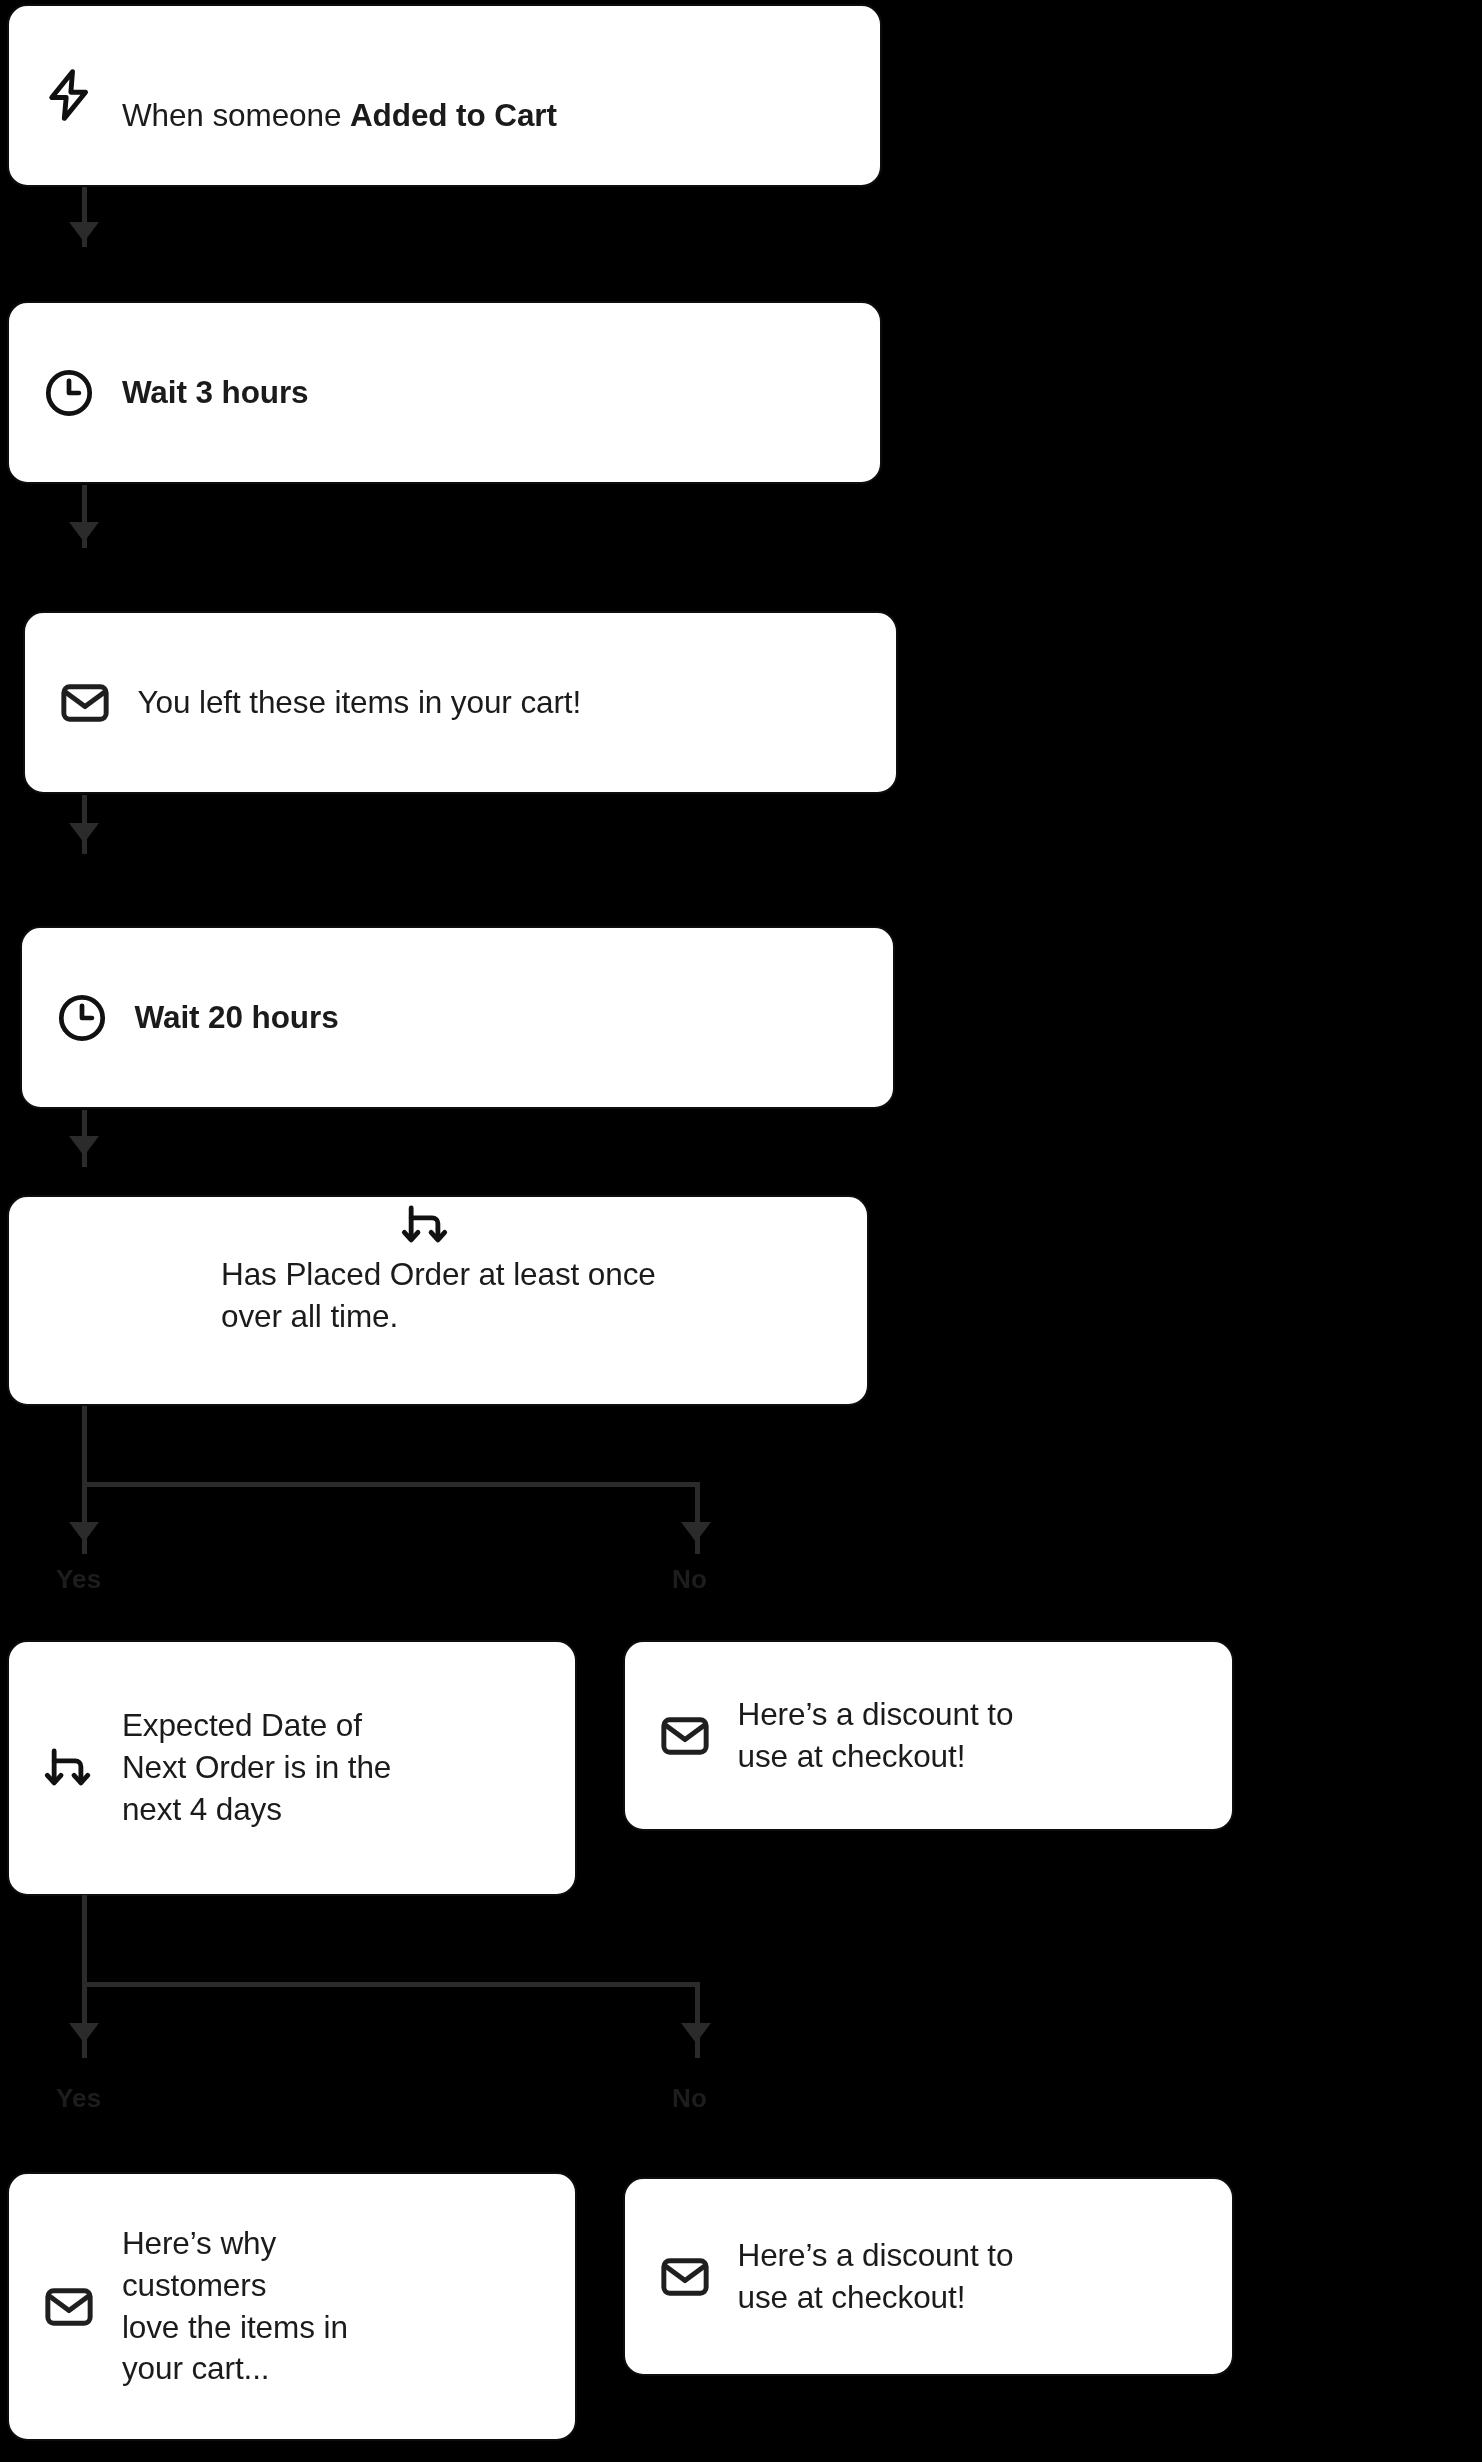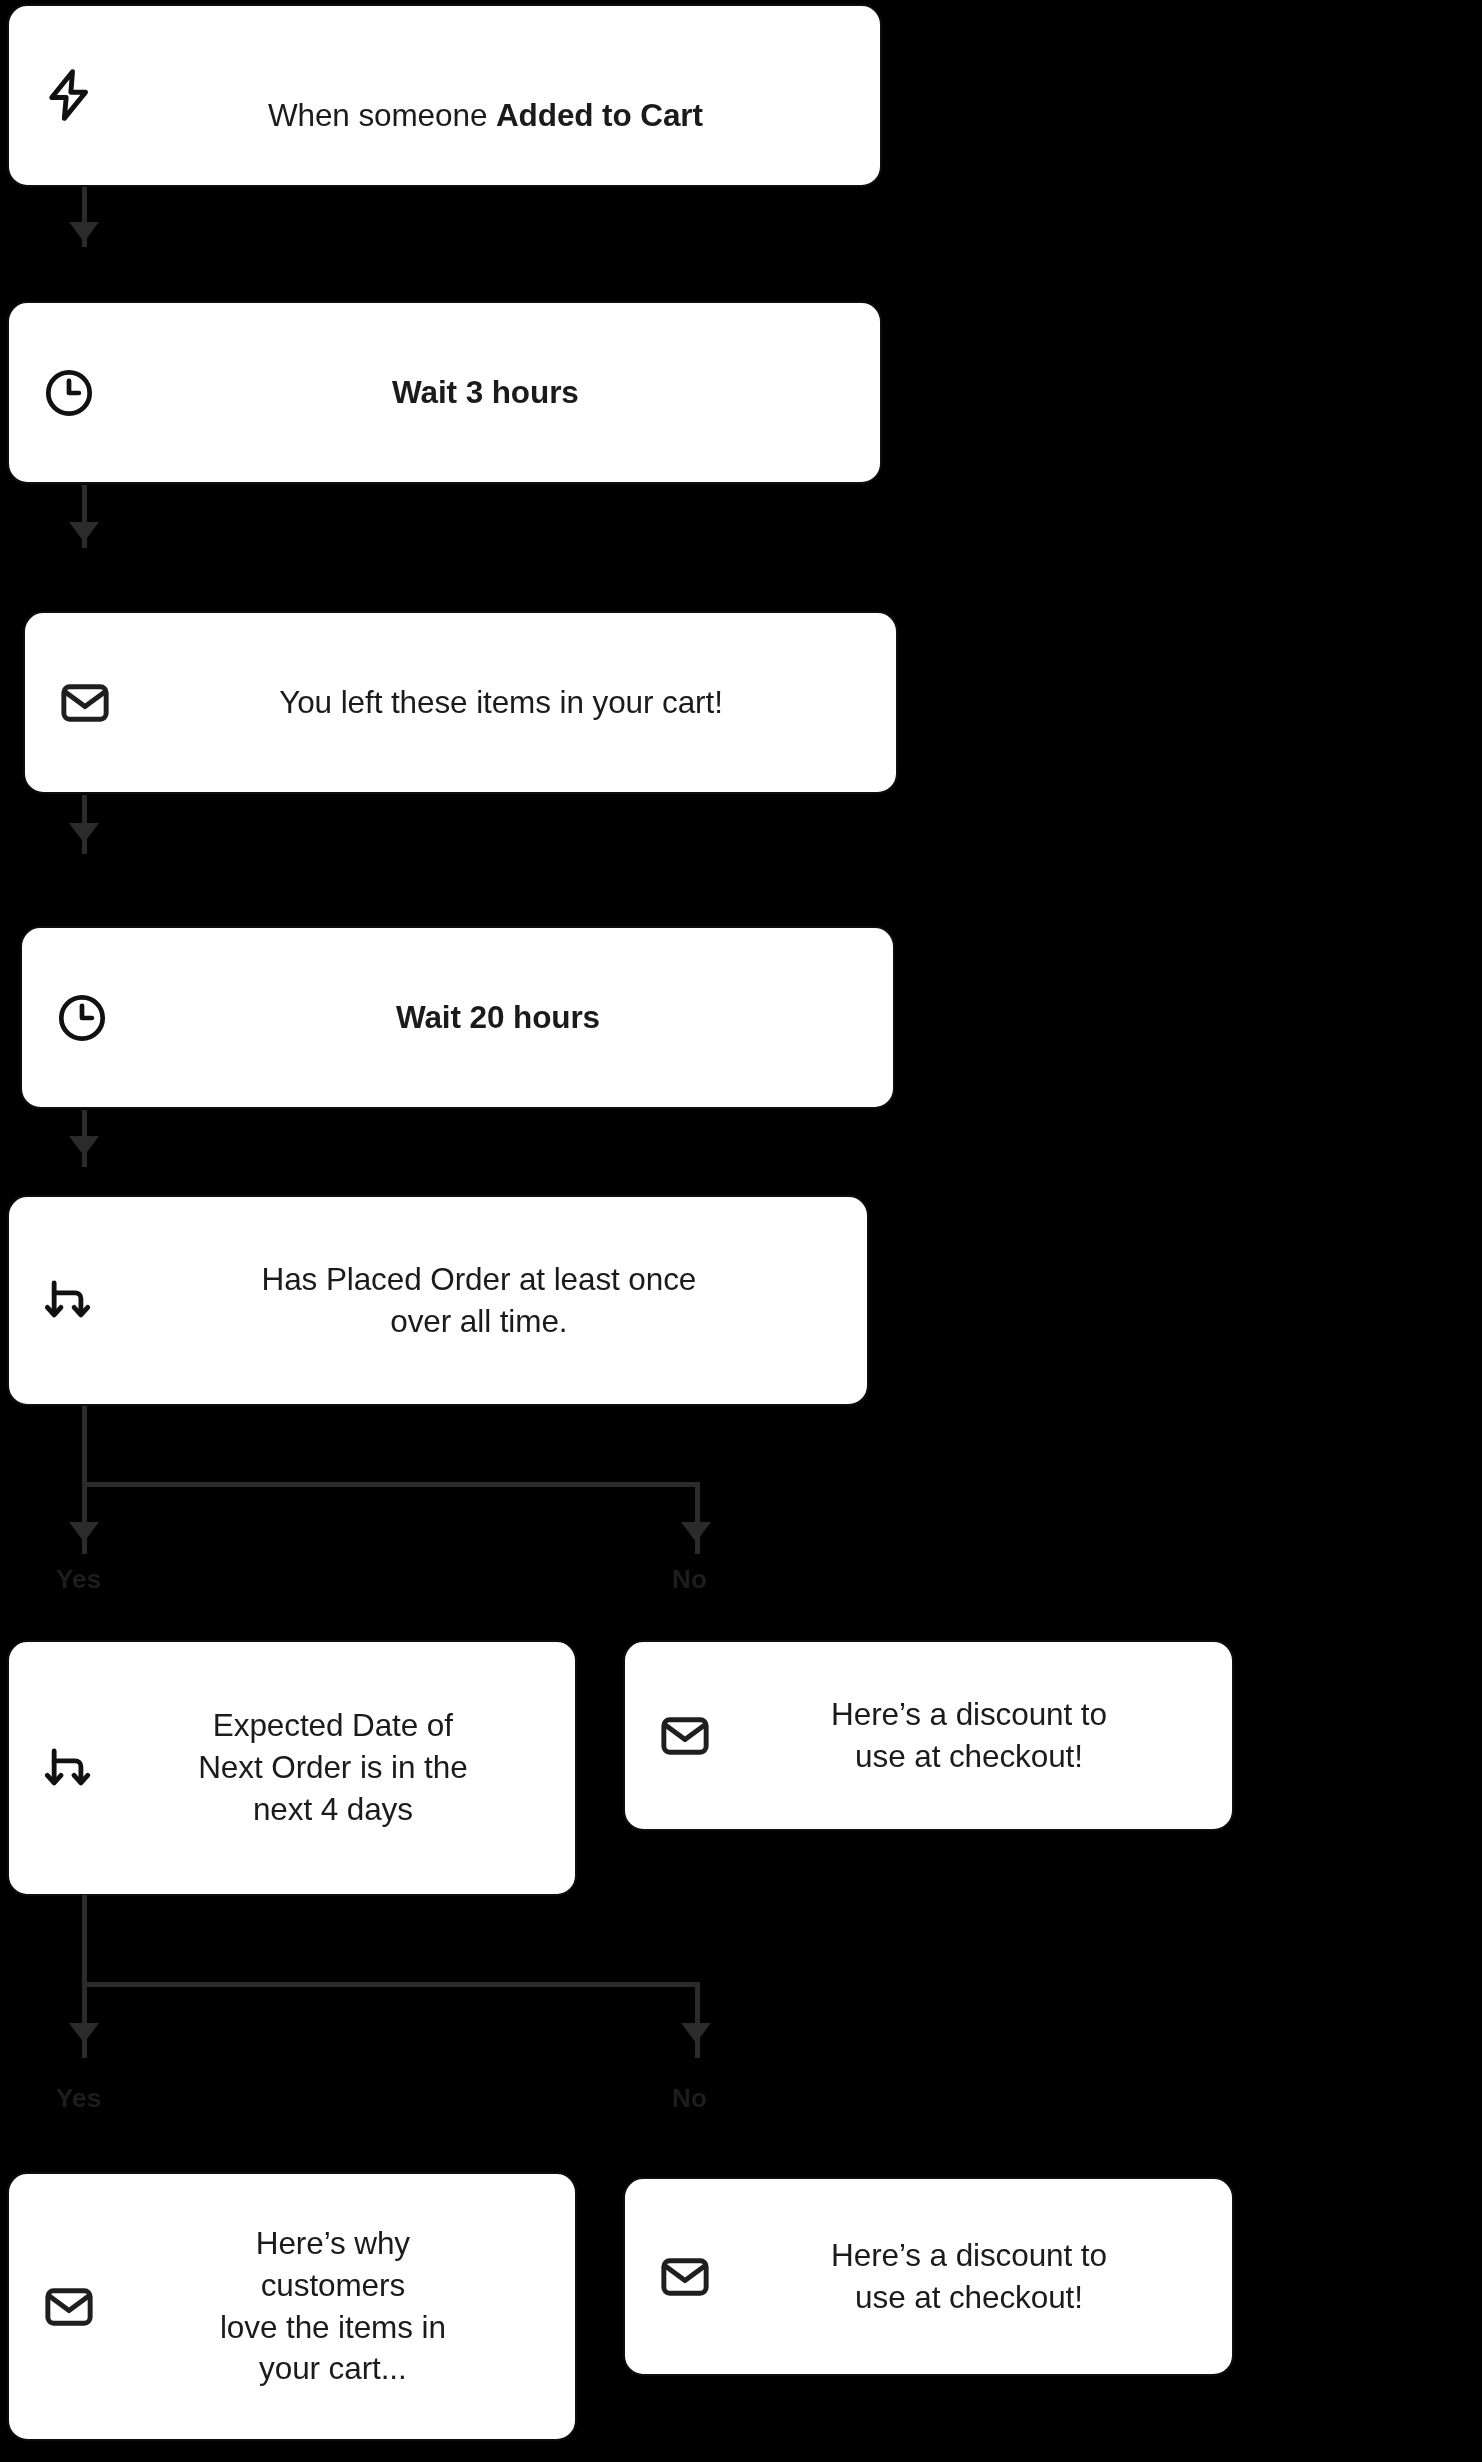--- a/index.html
+++ b/index.html
@@ -43,21 +43,20 @@
     justify-content: center;
   }
   .node .glyph svg { display: block; }
   .node .label {
     flex: 1 1 auto;
     color: #1b1b1b;
     font-size: 31.5px;
     line-height: 1.33;
     letter-spacing: -0.1px;
     white-space: pre-line;
-    text-align: center;
   }
   .label.bold { font-weight: 700; }
   .label .strong { font-weight: 700; }
 
   
   .edge {
     position: absolute;
     background: #2b2b2b;
   }
   .edge.v { width: 4.6px; }
@@ -132,21 +131,21 @@
         <circle cx="12" cy="12" r="9.2"></circle>
         <path d="M12 6.6V12h4.4"></path>
       </svg>
     </span>
     <span class="label bold">Wait 20 hours</span>
   </div>
 
   <div class="edge v" style="left:82px; top:1110px; height:57px;"></div>
   <div class="arrowhead" style="left:69px; top:1136px;"></div>
 
-  <div class="node" style="left:7.4px; top:1195px; width:862px; height:211px;">
+  <div class="node" style="left:7.4px; top:1195px; width:862px; height:211px;flex-direction:column;">
     <span class="glyph">
       <svg width="57" height="57" viewBox="0 0 26 26" fill="none" stroke="#111111" stroke-width="2.2" stroke-linecap="round" stroke-linejoin="round">
         <path d="M6 5v14"></path>
         <path d="M6 9.5h9.6a2.6 2.6 0 0 1 2.6 2.6V19"></path>
         <path d="M2.9 16.1 6 19.6l3.1-3.5"></path>
         <path d="M15.1 16.1l3.1 3.5 3.1-3.5"></path>
       </svg>
     </span>
     <span class="label">Has Placed Order at least once
 over all time.</span>

